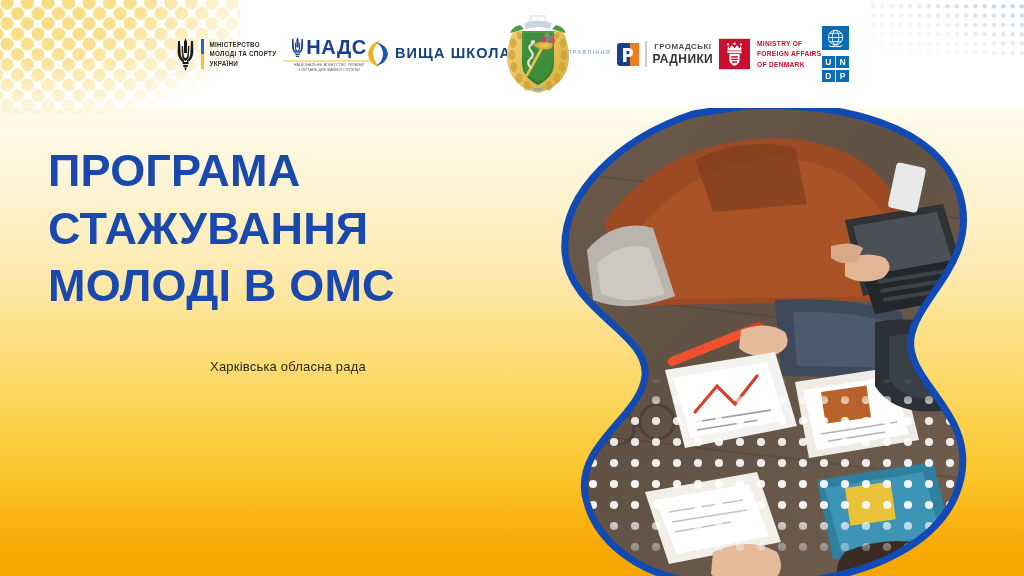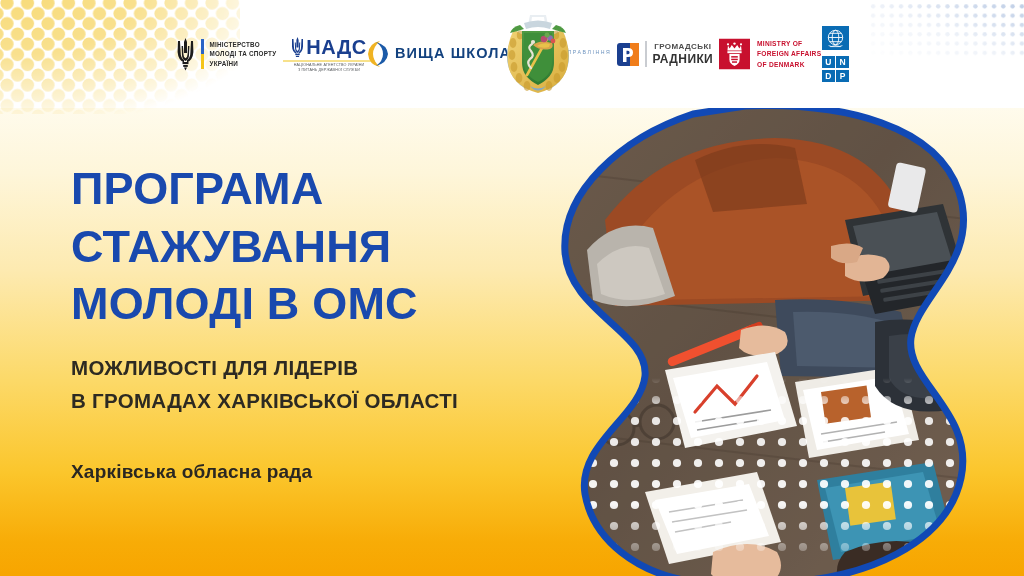--- a/index.html
+++ b/index.html
@@ -53,48 +53,48 @@
     position:absolute;
     left:545px; top:100px;
     width:430px; height:486px;
     z-index:2;
   }
   .photo-wrap svg { display:block; width:100%; height:100%; overflow:visible; }
 
   
   .text-col {
     position:absolute;
-    left:48px; top:160px;
+    left:48px; top:142px;
     width:480px;
     z-index:5;
-    margin-left:23px;
   }
   .title {
     font-size:45px;
     line-height:1.28;
     font-weight:bold;
     color:#1949ae;
     letter-spacing:0.2px;
     white-space:pre-line;
   }
   .subtitle {
     margin-top:18px;
     font-size:20.5px;
     line-height:1.62;
     font-weight:bold;
     color:#2d2a22;
     letter-spacing:0.3px;
     white-space:pre-line;
   }
   .org {
     margin-top:44px;
-    font-size:19px;
-    font-weight:bold;
+    font-size:13px;
+    font-weight:normal;
     color:#2a2722;
     letter-spacing:0.2px;
+    text-align:center;
   }
 
   
   .logo-strip {
     position:absolute;
     left:0; top:0;
     width:1024px; height:108px;
     z-index:6;
     display:flex;
     align-items:center;
@@ -524,18 +524,16 @@
         </div>
       </div>
     </div>
 
   </div>
 
   <div class="text-col">
     <div class="title">ПРОГРАМА
 СТАЖУВАННЯ
 МОЛОДІ В ОМС</div>
-    <div class="subtitle">МОЖЛИВОСТІ ДЛЯ ЛІДЕРІВ
-В ГРОМАДАХ ХАРКІВСЬКОЇ ОБЛАСТІ</div>
     <div class="org">Харківська обласна рада</div>
   </div>
 
 </div>
 
 </body></html>

